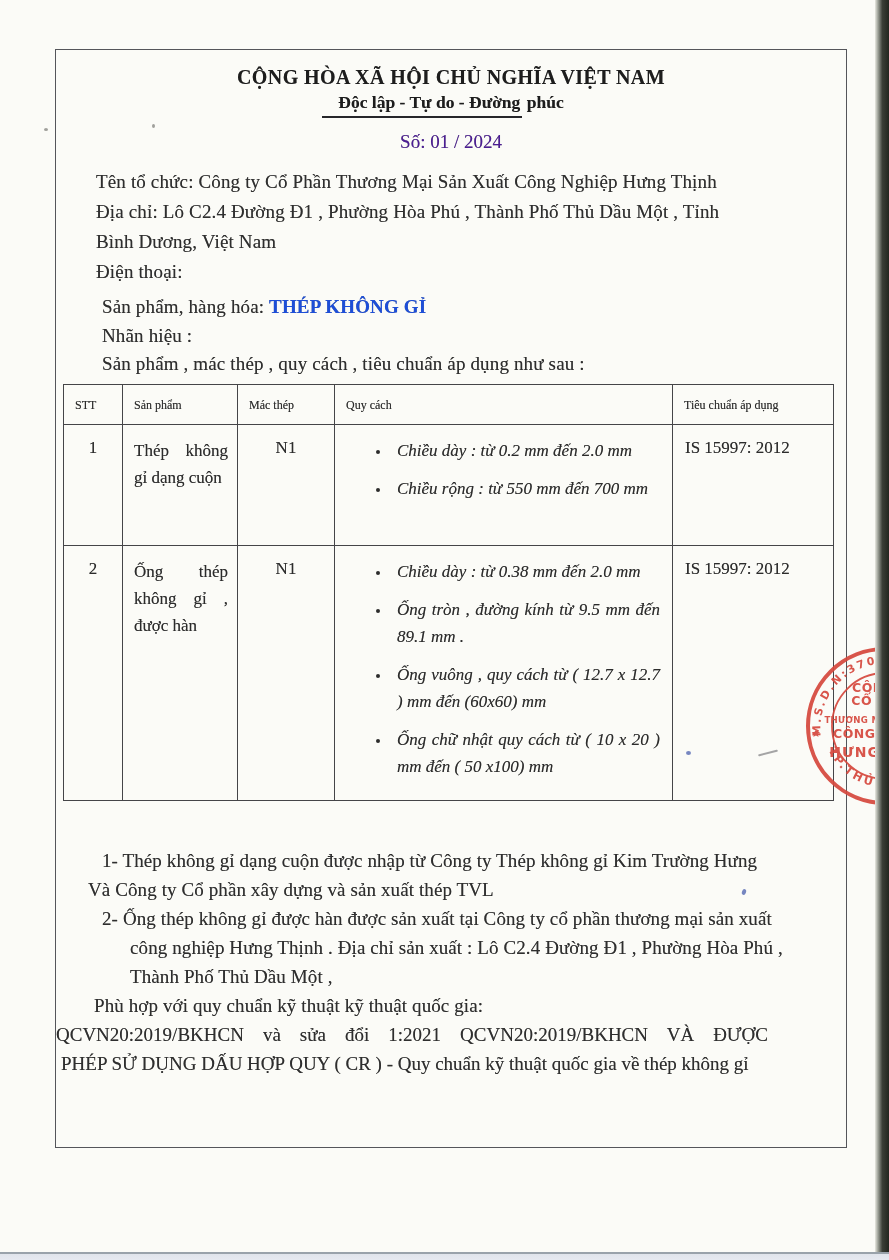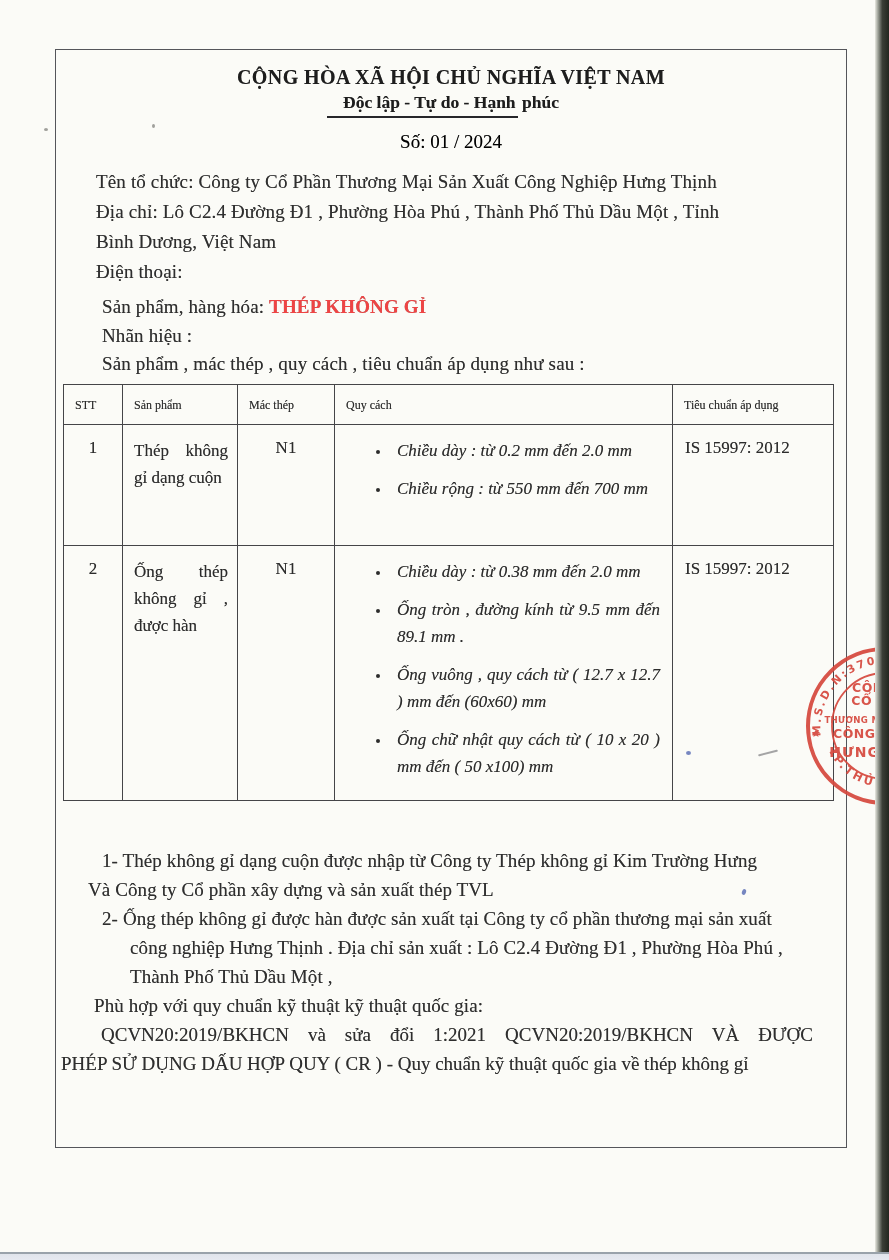--- a/index.html
+++ b/index.html
@@ -13,24 +13,24 @@
   .page{
     position:absolute;left:55px;top:49px;width:790px;height:1097px;
     border:1.6px solid #54555a;
     background:transparent;
   }
   .center{text-align:center;}
   .motto1{margin-top:15px;font-size:20px;font-weight:bold;color:#1d1d1d;letter-spacing:.4px;line-height:24px;}
   .motto2{margin-top:3px;font-size:17.5px;font-weight:bold;color:#1d1d1d;line-height:21px;}
   .motto2 .ul{border-bottom:2.4px solid #26262a;padding:0 2px 3px 16px;margin-left:-16px;display:inline-block;}
   .doc-title{margin-top:28px;font-size:22px;font-weight:bold;color:#1c1c1c;letter-spacing:1.6px;line-height:26px;}
-  .doc-num{margin-top:12px;font-size:19px;color:#000000;line-height:24px;}
+  .doc-num{margin-top:12px;font-size:19px;color:#4c1d95;line-height:24px;}
   .info{margin:13px 34px 0 40px;font-size:19px;line-height:30px;letter-spacing:.15px;}
   .prod{margin:5px 34px 0 46px;font-size:19px;line-height:29px;letter-spacing:.15px;}
-  .prod b{color:#ef4444;}
+  .prod b{color:#1d4ed8;}
   .intro{margin:0 34px 0 46px;font-size:19px;line-height:28px;letter-spacing:.15px;}
   
   table.spec{
     border-collapse:collapse;margin:6px 0 0 7px;width:770px;table-layout:fixed;
     font-size:17px;color:#2c2c2c;
   }
   table.spec th, table.spec td{border:1.8px solid #454548;vertical-align:top;}
   table.spec th{font-weight:normal;text-align:left;padding:9px 10px 8px 11px;height:22px;vertical-align:middle;font-size:12px;}
   td.c-stt{text-align:center;padding-top:13px;}
   td.c-prod{padding:12px 9px 10px 11px;text-align:justify;line-height:27px;}
@@ -43,21 +43,21 @@
   .row1 td{height:98px;}
   .row2 td{height:232px;}
   
   .notes{margin-top:45px;font-size:19px;letter-spacing:.1px;}
   .notes div{line-height:29px;margin-right:32px;}
   .n0{margin-left:38px;}
   .n1{margin-left:46px;}
   .n2{margin-left:32px;}
   .n3{margin-left:74px;}
   .conf{font-size:19px;}
-  .conf .l1{margin-left:45px;width:712px;line-height:29px;text-align:justify;text-align-last:justify;}
+  .conf .l1{width:712px;line-height:29px;text-align:justify;text-align-last:justify;}
   .conf .l2{margin-left:5px;margin-right:30px;line-height:29px;}
   
   .stamp{position:absolute;left:785px;top:626px;z-index:5;opacity:.93;}
   .stamp text{fill:#d6493e;font-family:"DejaVu Sans", sans-serif;font-weight:bold;}
   .stamp .ring{font-size:11px;letter-spacing:2.2px;}
   .stamp .ringb{font-size:11.5px;letter-spacing:2.6px;}
   .stamp .star{font-size:11px;}
   .stamp .c1{font-size:12.5px;text-anchor:middle;letter-spacing:.5px;}
   .stamp .c2{font-size:8.6px;text-anchor:middle;letter-spacing:.3px;}
   .stamp .c3{font-size:14px;text-anchor:middle;letter-spacing:1px;}
@@ -77,21 +77,21 @@
   .scan-blur{text-shadow:0 0 .45px rgba(45,45,45,.5);}
 </style>
 </head>
 <body>
 
 <div id="screen">
 
   <div class="page scan-blur">
 
     <div class="center motto1">CỘNG HÒA XÃ HỘI CHỦ NGHĨA VIỆT NAM</div>
-    <div class="center motto2"><span class="ul">Độc lập - Tự do - Hạnh</span><span> phúc</span></div>
+    <div class="center motto2"><span class="ul">Độc lập - Tự do - Đường</span><span> phúc</span></div>
 
     <div class="center doc-num">Số: 01 / 2024</div>
 
     <div class="info">
       <div>Tên tổ chức: Công ty Cổ Phần Thương Mại Sản Xuất Công Nghiệp Hưng Thịnh</div>
       <div>Địa chỉ: Lô C2.4 Đường Đ1 , Phường Hòa Phú , Thành Phố Thủ Dầu Một , Tỉnh</div>
       <div>Bình Dương, Việt Nam</div>
       <div>Điện thoại:</div>
     </div>
 

